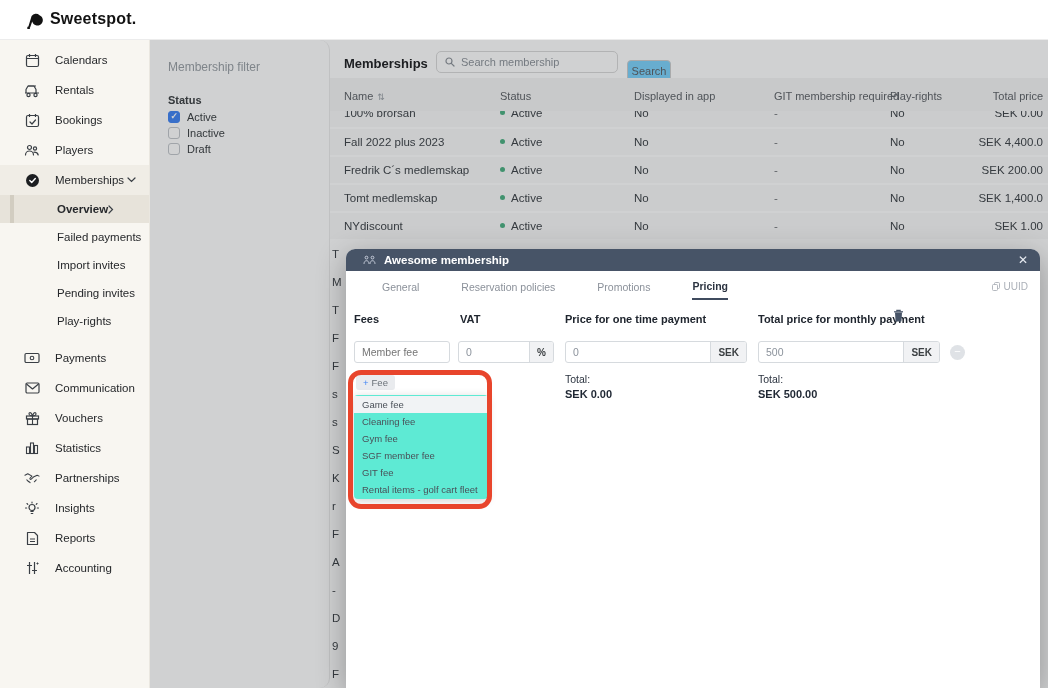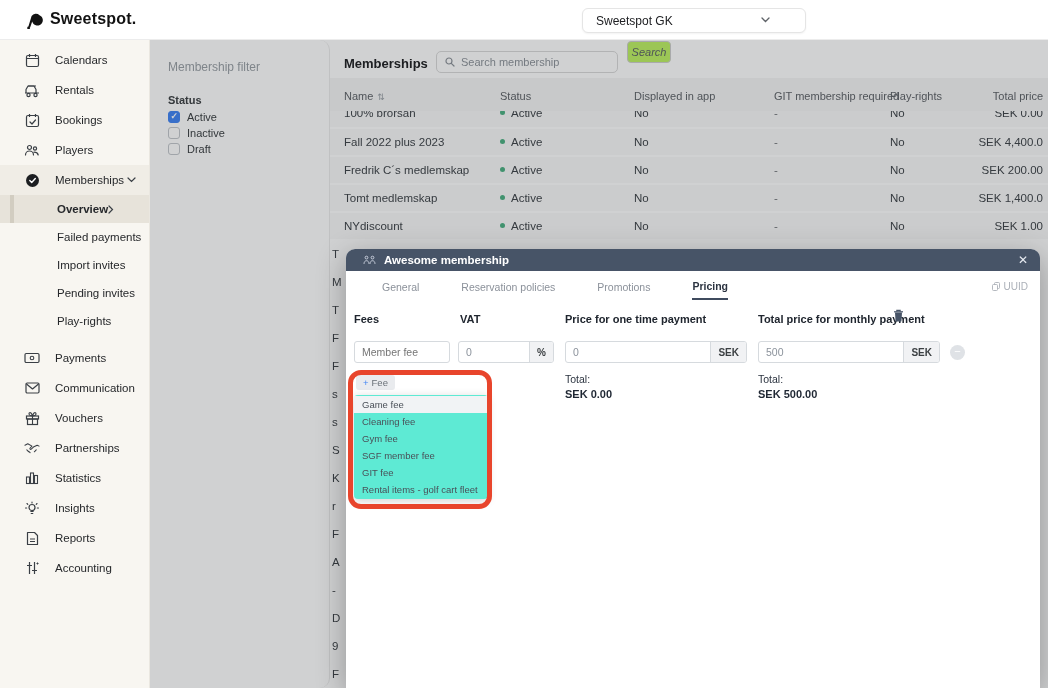--- a/index.html
+++ b/index.html
@@ -34,21 +34,21 @@
   .chk { width:12px; height:12px; border-radius:3px; border:1px solid #c3c7cc; background:#fff; position:relative; }
   .chk.checked { background:#4285f4; border-color:#4285f4; }
   .chk.checked::after { content:"✓"; position:absolute; left:1.5px; top:-0.5px; color:#fff; font-size:9px; font-weight:700; }
 
   
   .table-area { position:absolute; left:330px; top:40px; right:0; bottom:0; background:#fff; z-index:1; }
   .ta-titlebar { position:absolute; left:0; top:0; right:0; height:38px; background:#fff; }
   .ta-title { position:absolute; left:14px; top:16px; font-size:13px; font-weight:700; color:#202124; }
   .search-box { position:absolute; left:106px; top:11px; width:182px; height:22px; border:1px solid #dadada; border-radius:5px; background:#fff; display:flex; align-items:center; gap:6px; padding-left:8px; }
   .search-box .ph { font-size:11px; color:#8d939a; }
-  .search-btn { position:absolute; left:297px; top:1px; width:44px; height:22px; border:1px solid #cfcfcf; border-radius:4px; background:#bef264; font-size:11px; color:#5f6368; display:flex; align-items:center; justify-content:center; cursor:pointer;font-style:italic; }
+  .search-btn { position:absolute; left:297px; top:20px; width:44px; height:22px; border:1px solid #cfcfcf; border-radius:4px; background:#7dd3fc; font-size:11px; color:#5f6368; display:flex; align-items:center; justify-content:center; cursor:pointer; }
   .thead { position:absolute; left:0; top:38px; right:0; height:33px; background:#f5f5f5; }
   .th { position:absolute; top:12px; font-size:11px; color:#5f6368; white-space:nowrap; }
   .rows { position:absolute; left:0; top:71px; right:0; bottom:0; }
   .trow { position:relative; height:28px; background:#f9f9f9; border-bottom:2px solid #fff; font-size:11.5px; color:#3f4449; }
   .trow.clipped { height:18px; overflow:hidden; }
   .trow.clipped .cell { top:-4px; }
   .cell { position:absolute; top:7px; white-space:nowrap; }
   .c-name { left:14px; }
   .c-status { left:170px; }
   .c-status .dot { display:inline-block; width:5px; height:5px; border-radius:50%; background:#4db183; margin-right:6px; vertical-align:2px; }
@@ -100,28 +100,20 @@
 <body>
 
 <header class="topbar">
   <div class="logo">
     <svg width="17" height="20" viewBox="0 0 17 20">
       <path d="M13.5 6.2 A5.4 5.4 0 1 1 6.2 12.6 L4.2 18.2 A1 1 0 0 1 2.4 17.6 L5.6 7.0 A5.4 5.4 0 0 1 13.5 6.2 Z" fill="#121212"></path>
       <circle cx="2.6" cy="19" r="1.4" fill="#121212"></circle>
     </svg>
     <span class="logo-text">Sweetspot.</span>
   </div>
-  <div class="club-select">
-    <span>Sweetspot GK</span>
-    <span class="chev">
-      <svg width="9" height="6" viewBox="0 0 9 6">
-          <path d="M1 1l3.5 3.5L8 1" stroke="#5f6368" stroke-width="1.3" fill="none" stroke-linecap="round"></path>
-        </svg>
-    </span>
-  </div>
 </header>
 
 <aside class="sidebar">
   <div class="nav-item">
     <span class="ni-icon">
         <svg width="15" height="15" viewBox="0 0 15 15">
           <rect x="1.5" y="2.5" width="12" height="11" rx="1.5" stroke="#3a3f45" stroke-width="1.2" fill="none"></rect>
           <path d="M1.5 5.5h12M4.5 1v3M10.5 1v3" stroke="#3a3f45" stroke-width="1.2" fill="none"></path>
         </svg>
       </span>
@@ -218,36 +210,36 @@
         <svg width="15" height="15" viewBox="0 0 15 15">
           <rect x="1.5" y="5" width="12" height="3" stroke="#3a3f45" stroke-width="1.2" fill="none"></rect>
           <rect x="2.5" y="8" width="10" height="5.5" stroke="#3a3f45" stroke-width="1.2" fill="none"></rect>
           <path d="M7.5 5v8.5M7.5 5C5.5 5 4 4 4 2.8 4 1.8 5 1.3 6 2c.8.6 1.5 3 1.5 3zm0 0C9.5 5 11 4 11 2.8 11 1.8 10 1.3 9 2c-.8.6-1.5 3-1.5 3z" stroke="#3a3f45" stroke-width="1.1" fill="none"></path>
         </svg>
       </span>
     <span>Vouchers</span>
   </div>
   <div class="nav-item">
     <span class="ni-icon">
-        <svg width="17" height="12" viewBox="0 0 17 12">
-          <path d="M1 3l3-1.5L8.5 4l-2 2c-.8.8.4 2 1.2 1.2L10 5l4-2 2 1" stroke="#3a3f45" stroke-width="1.1" fill="none" stroke-linecap="round" stroke-linejoin="round"></path>
-          <path d="M3 8l2 2M5 9.5l1.5 1.5M13 8l-2 2" stroke="#3a3f45" stroke-width="1.1" fill="none" stroke-linecap="round"></path>
-        </svg>
-      </span>
-    <span>Partnerships</span>
-  </div>
-  <div class="nav-item">
-    <span class="ni-icon">
         <svg width="14" height="14" viewBox="0 0 14 14">
           <rect x="1.5" y="6" width="3" height="6.5" stroke="#3a3f45" stroke-width="1.1" fill="none"></rect>
           <rect x="5.5" y="2" width="3" height="10.5" stroke="#3a3f45" stroke-width="1.1" fill="none"></rect>
           <rect x="9.5" y="4.5" width="3" height="8" stroke="#3a3f45" stroke-width="1.1" fill="none"></rect>
         </svg>
       </span>
     <span>Statistics</span>
+  </div>
+  <div class="nav-item">
+    <span class="ni-icon">
+        <svg width="17" height="12" viewBox="0 0 17 12">
+          <path d="M1 3l3-1.5L8.5 4l-2 2c-.8.8.4 2 1.2 1.2L10 5l4-2 2 1" stroke="#3a3f45" stroke-width="1.1" fill="none" stroke-linecap="round" stroke-linejoin="round"></path>
+          <path d="M3 8l2 2M5 9.5l1.5 1.5M13 8l-2 2" stroke="#3a3f45" stroke-width="1.1" fill="none" stroke-linecap="round"></path>
+        </svg>
+      </span>
+    <span>Partnerships</span>
   </div>
   <div class="nav-item">
     <span class="ni-icon">
         <svg width="16" height="15" viewBox="0 0 16 15">
           <circle cx="8" cy="6.5" r="3" stroke="#3a3f45" stroke-width="1.2" fill="none"></circle>
           <path d="M6.8 10.5h2.4M7.2 12.5h1.6" stroke="#3a3f45" stroke-width="1.1" stroke-linecap="round"></path>
           <path d="M8 1v1M3 2.5l.8.8M13 2.5l-.8.8M1.5 7h1.2M13.3 7h1.2" stroke="#3a3f45" stroke-width="1.1" stroke-linecap="round"></path>
         </svg>
       </span>
     <span>Insights</span>

